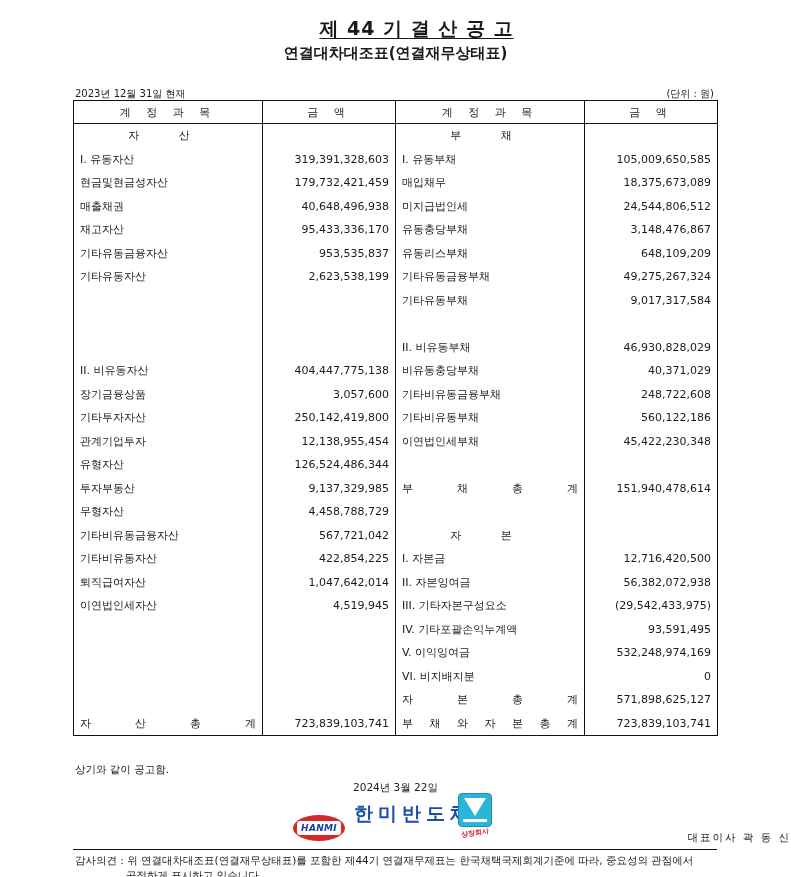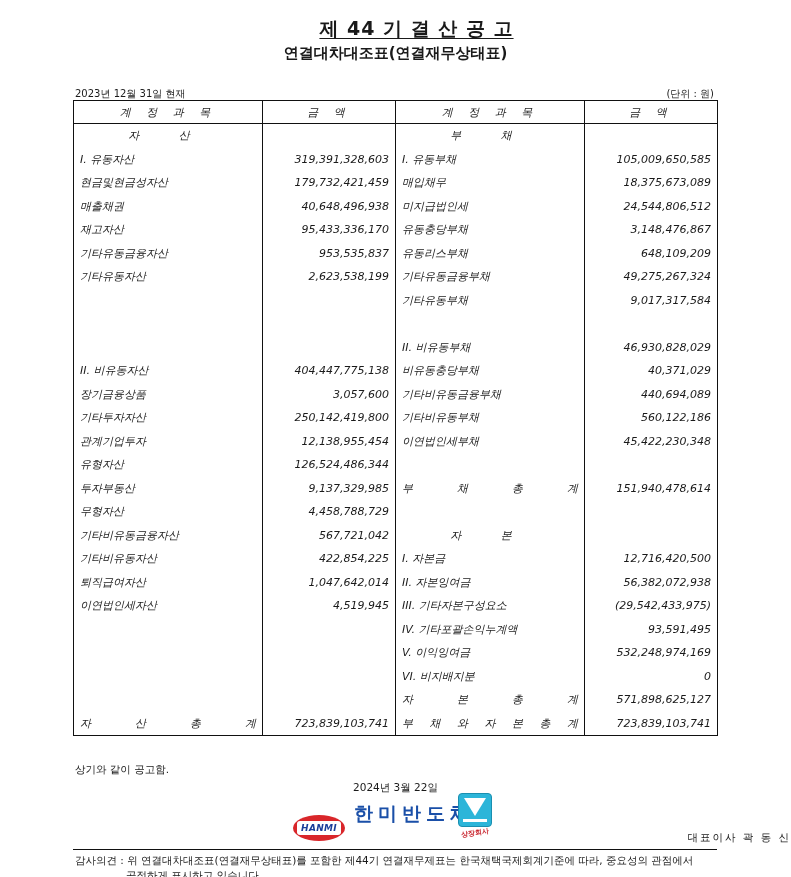--- a/index.html
+++ b/index.html
@@ -22,21 +22,20 @@
   .date-line {
     position: absolute; left: 75px; top: 87px; font-size: 10px;
   }
   .unit-line {
     position: absolute; right: 77px; top: 87px; font-size: 10px;
   }
   table.bs {
     position: absolute; left: 73px; top: 100px;
     width: 644px; border-collapse: collapse; table-layout: fixed;
     font-size: 11px;
-    font-style: italic;
   }
   table.bs col.c1 { width: 189px; }
   table.bs col.c2 { width: 133px; }
   table.bs col.c3 { width: 189px; }
   table.bs col.c4 { width: 133px; }
   table.bs th {
     height: 22px; border: 1.5px solid #111; font-weight: normal;
     letter-spacing: 6px; font-size: 11px; padding: 0;
   }
   table.bs td {
@@ -188,21 +187,21 @@
       <tr>
         <td class="lvl1">II. 비유동자산</td>
         <td class="amt">404,447,775,138</td>
         <td class="lvl2">비유동충당부채</td>
         <td class="amt">40,371,029</td>
       </tr>
       <tr>
         <td class="lvl2">장기금융상품</td>
         <td class="amt">3,057,600</td>
         <td class="lvl2">기타비유동금융부채</td>
-        <td class="amt">440,694,089</td>
+        <td class="amt">248,722,608</td>
       </tr>
       <tr>
         <td class="lvl2">기타투자자산</td>
         <td class="amt">250,142,419,800</td>
         <td class="lvl2">기타비유동부채</td>
         <td class="amt">560,122,186</td>
       </tr>
       <tr>
         <td class="lvl2">관계기업투자</td>
         <td class="amt">12,138,955,454</td>

